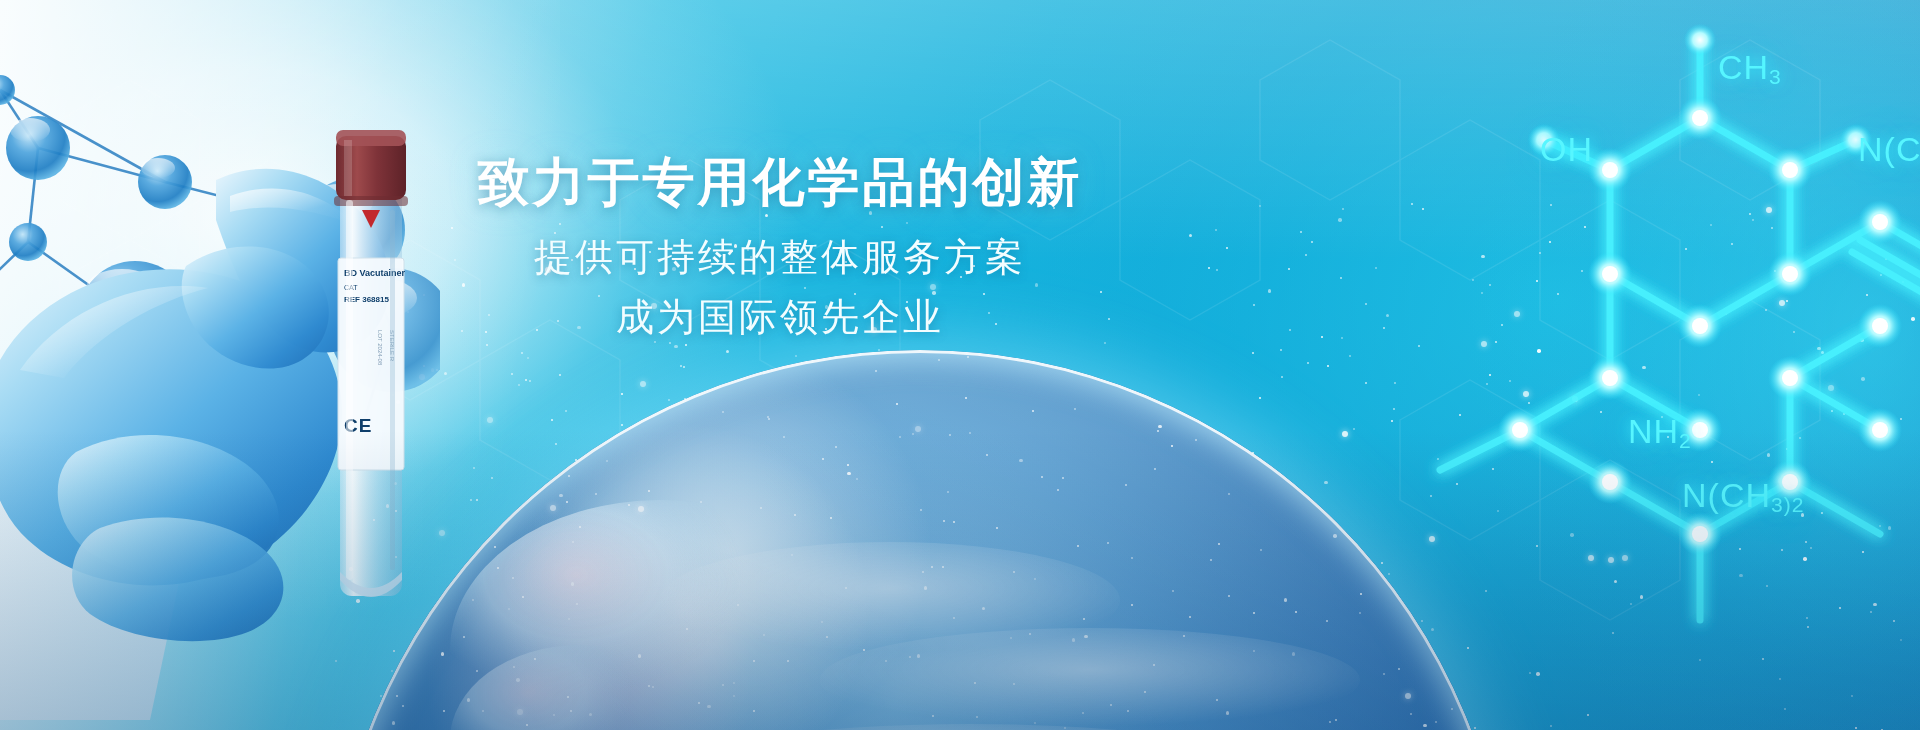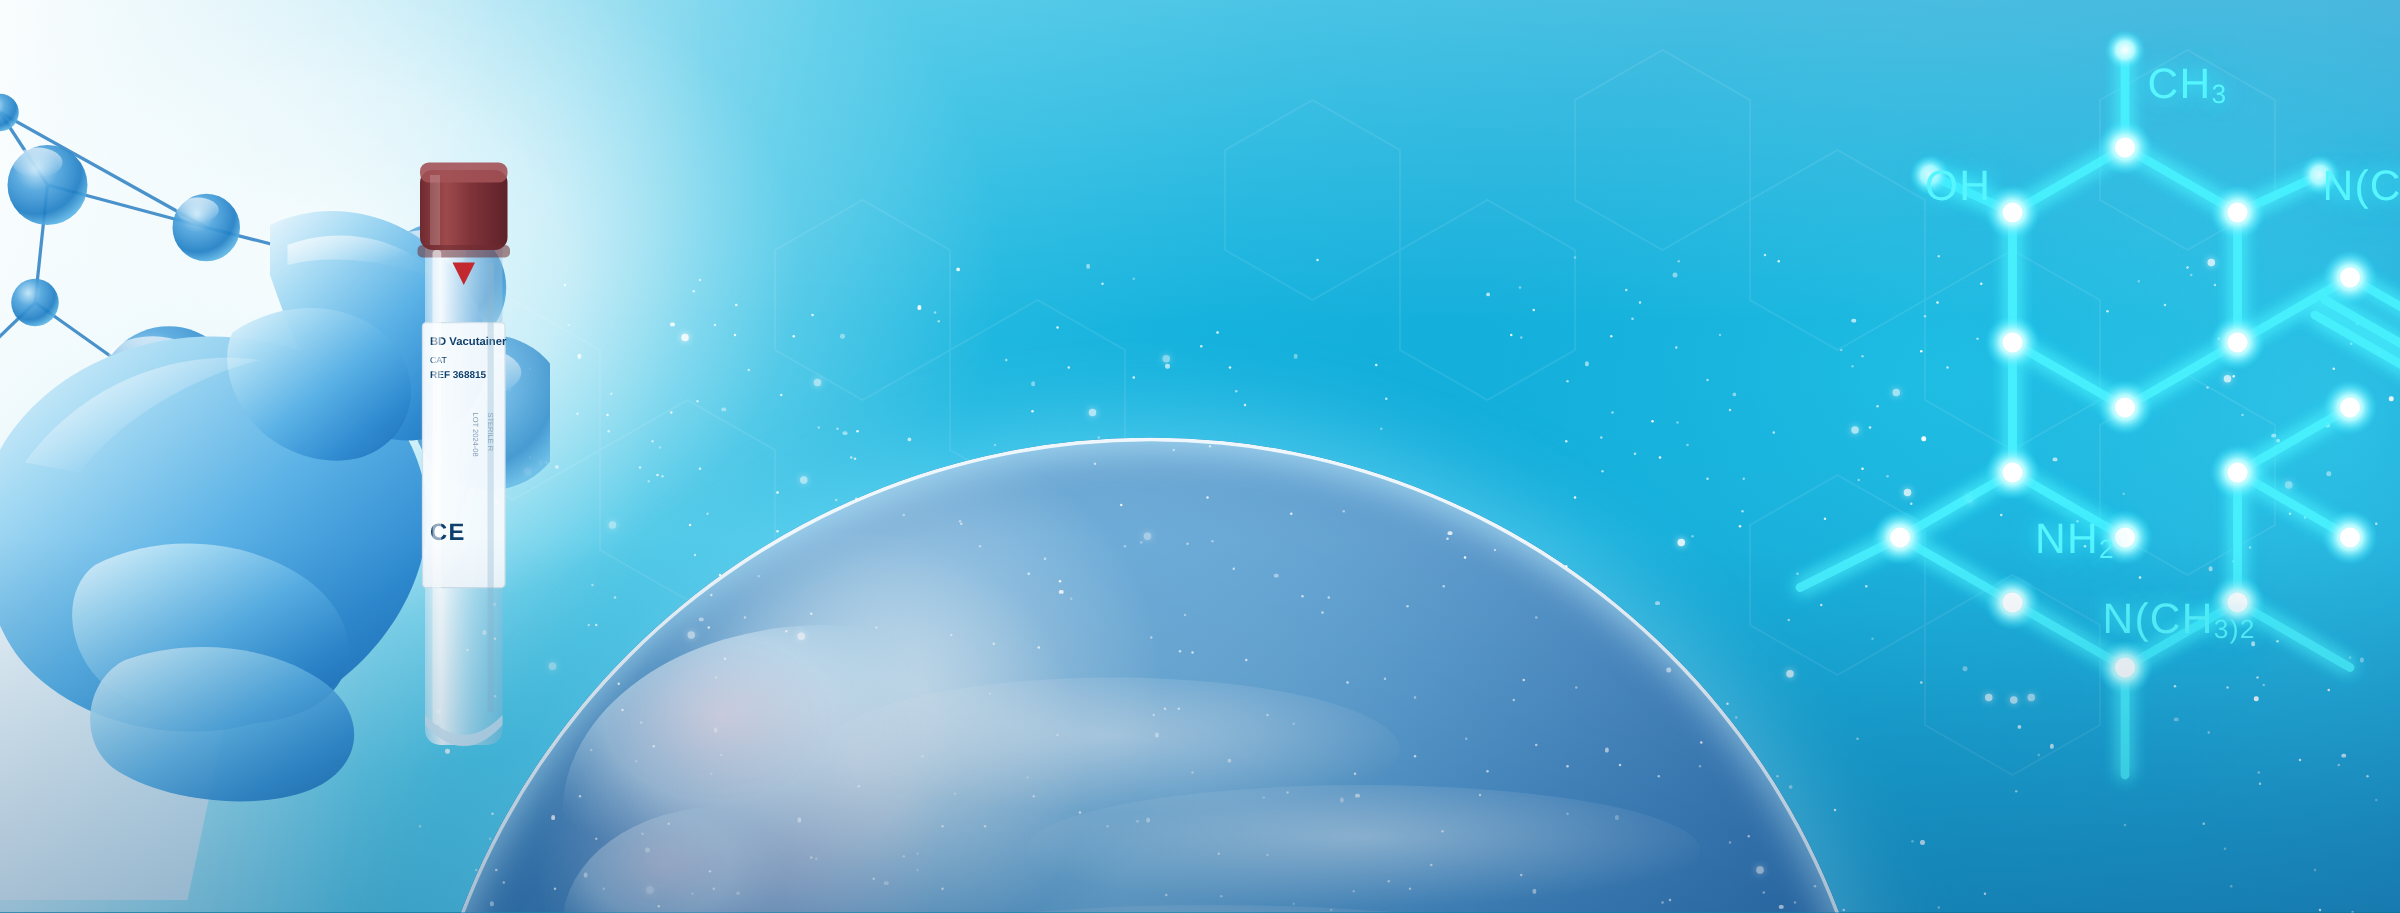--- a/index.html
+++ b/index.html
@@ -804,14 +804,19 @@
       <path d="M30 130 L48 130 L39 148 Z" fill="#c2282d"></path>
 
       <rect x="14" y="120" width="7" height="380" rx="3" fill="#ffffff" opacity=".55"></rect>
       <rect x="58" y="130" width="5" height="360" rx="2" fill="#8fb8d2" opacity=".35"></rect>
       <path d="M8 492 Q39 524 70 492 L70 500 Q39 534 8 500 Z" fill="#cfe4f1" opacity=".8"></path>
     </g>
   </svg>
 
   <div class="wash wash-bottomdark"></div>
 
+  <div class="copy">
+    <h1 class="headline">致力于专用化学品的创新</h1>
+    <p class="subline">提供可持续的整体服务方案</p>
+    <p class="subline" style="margin-top:2px">成为国际领先企业</p>
+  </div>
 
 </div>
 
 </body></html>

